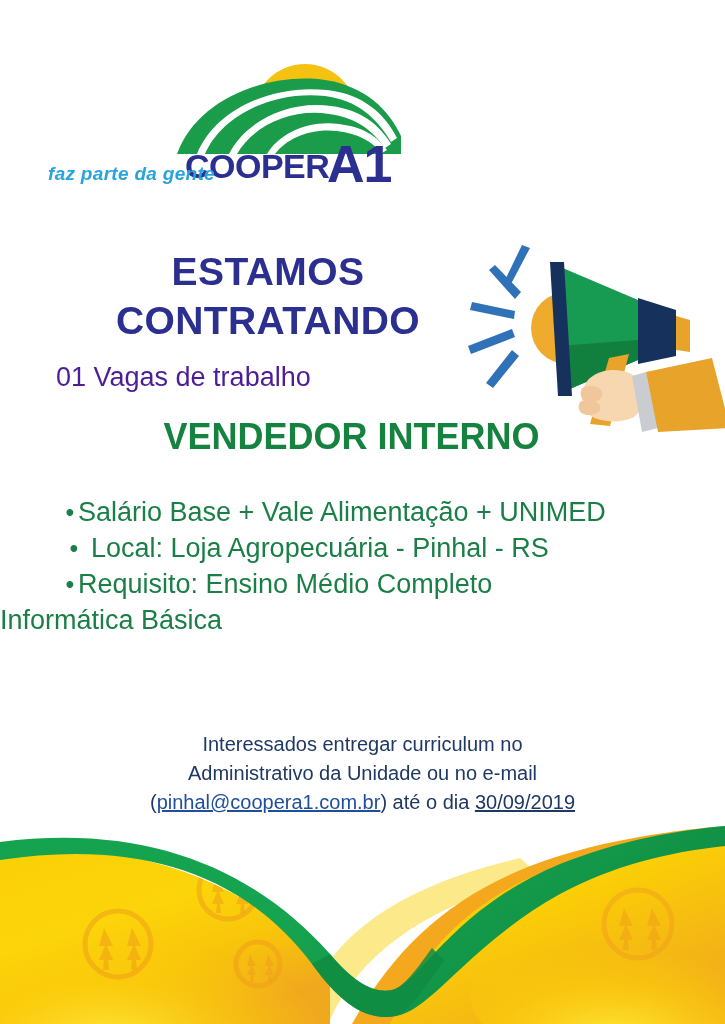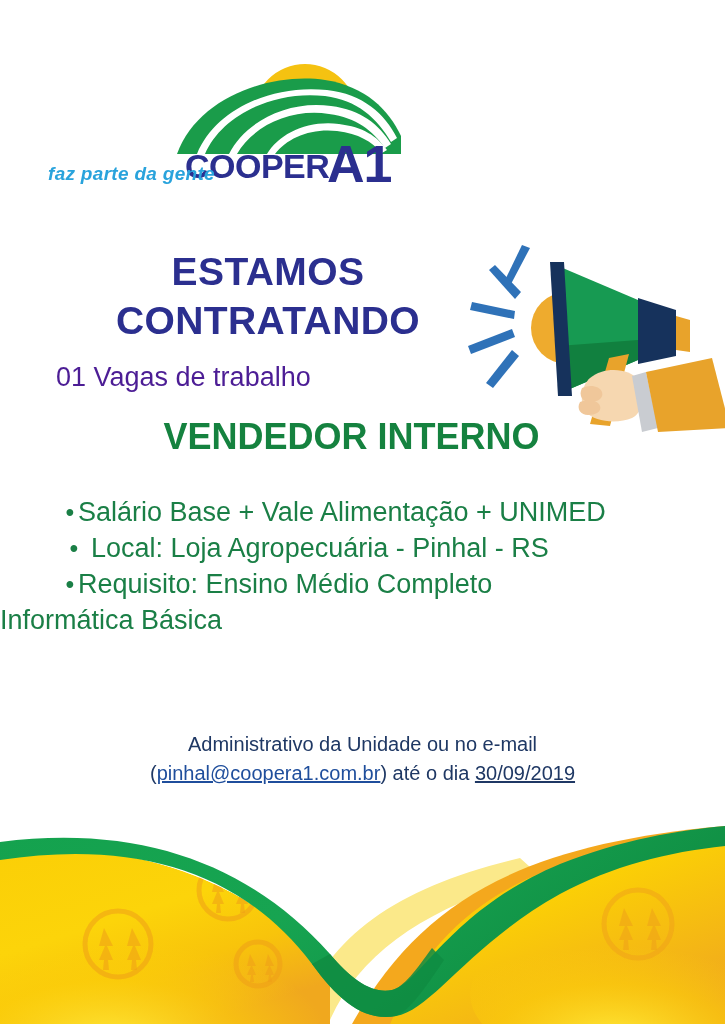--- a/index.html
+++ b/index.html
@@ -229,20 +229,21 @@
     <div class="bullet-row b1">
       <span class="dot">•</span><span class="txt">Local: Loja Agropecuária - Pinhal - RS</span>
     </div>
     <div class="bullet-row b3">
       <span class="dot">•</span><span class="txt">Requisito: Ensino Médio Completo</span>
     </div>
     <span class="sub">Informática Básica</span>
   </div>
 
   <div class="contact">
+    <span class="ln">Interessados entregar curriculum no</span>
     <span class="ln"><b>Administrativo da Unidade</b><span> ou no </span><b>e-mail</b></span>
     <span class="ln"><span>(</span><a class="mail" href="#">pinhal@coopera1.com.br</a><span>) até o dia </span><span class="date">30/09/2019</span></span>
   </div>
 
   <svg class="wave" viewBox="0 0 725 200" preserveAspectRatio="none">
     <defs>
       <linearGradient id="gLeft" x1="0" y1="0" x2="0.6" y2="1">
         <stop offset="0%" stop-color="#fbcf06"></stop>
         <stop offset="45%" stop-color="#fcd40a"></stop>
         <stop offset="72%" stop-color="#f8c40b"></stop>

